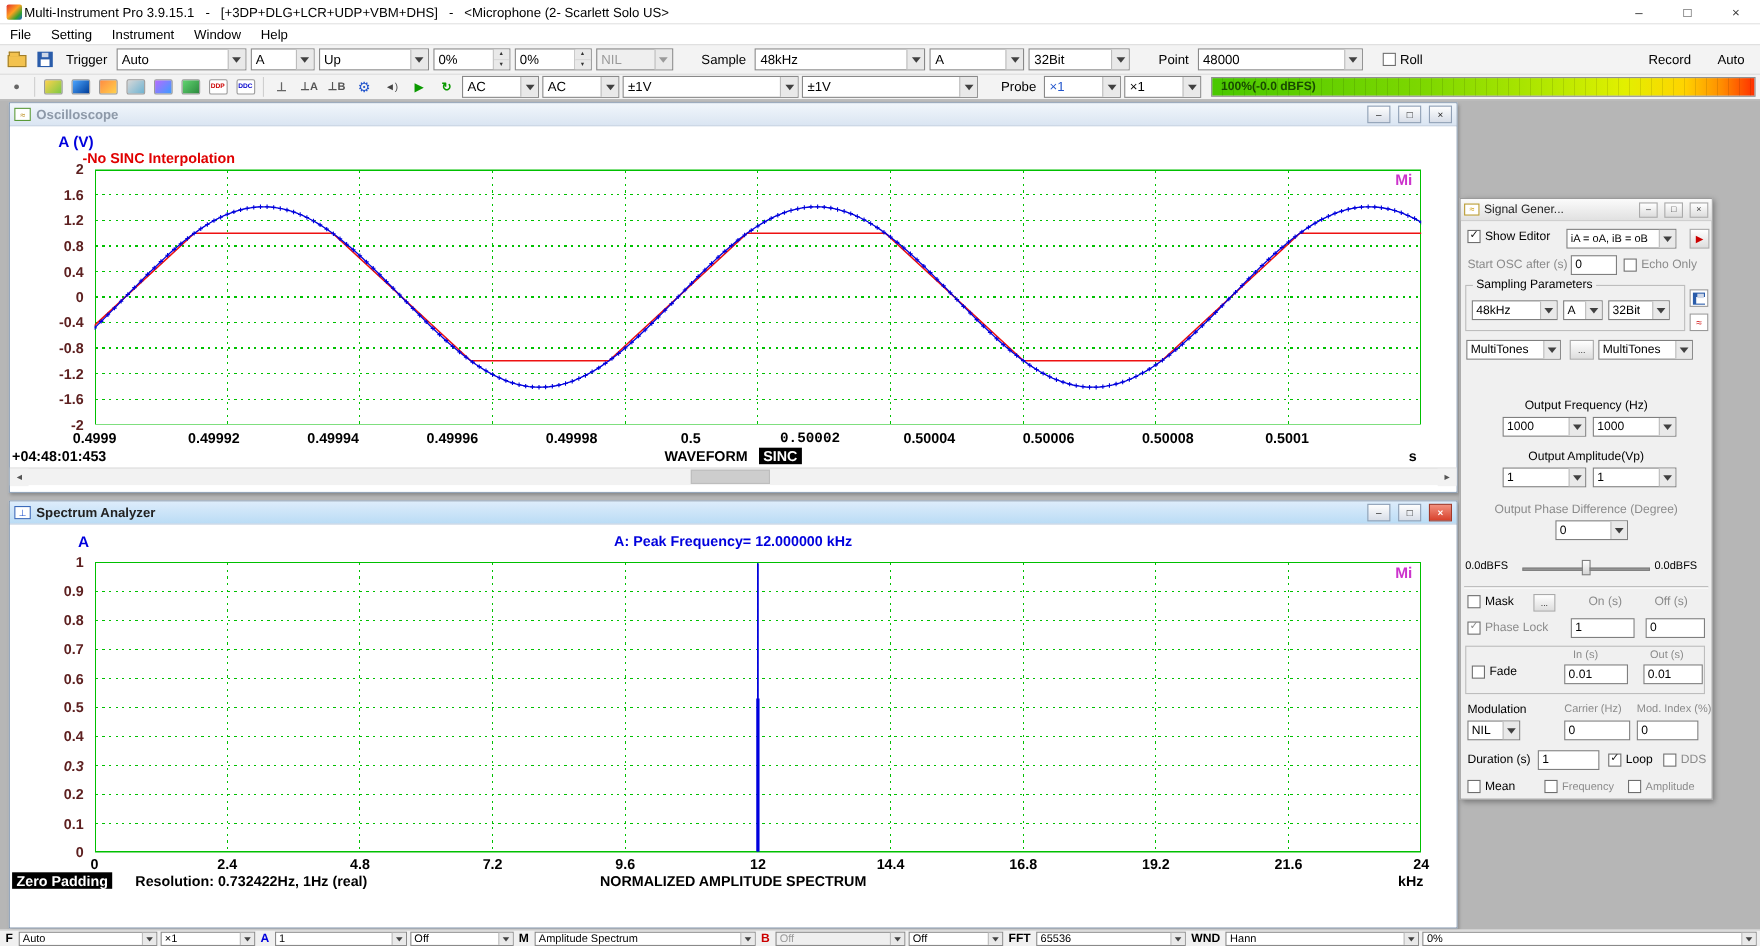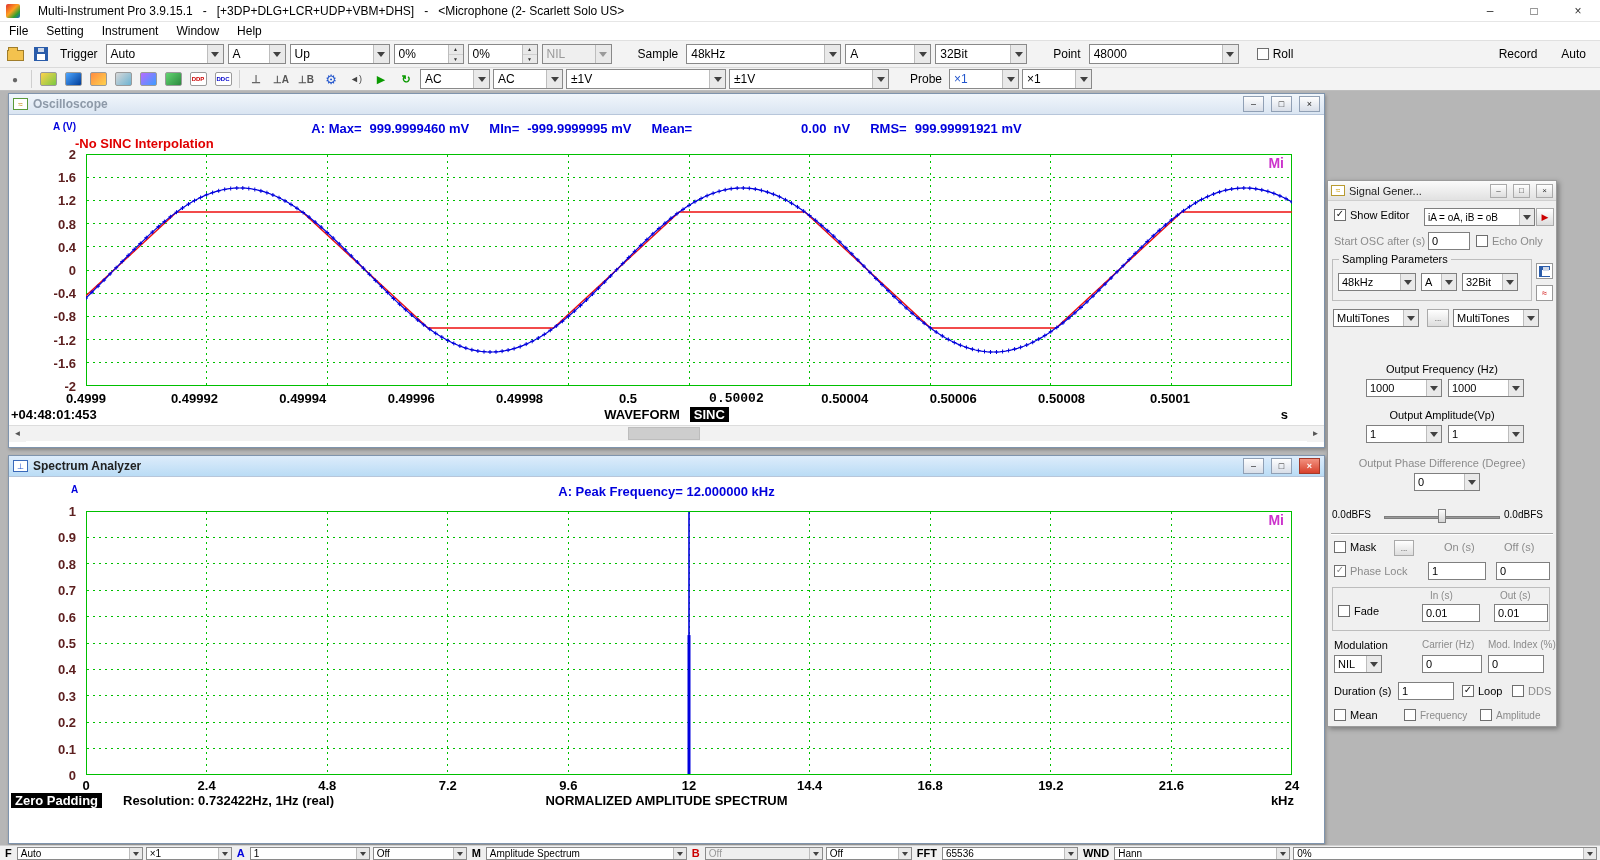--- a/index.html
+++ b/index.html
@@ -1,20 +1,20 @@
 <!DOCTYPE html>
 <html><head>
 <meta charset="utf-8">
 <style>
 *{box-sizing:border-box;margin:0;padding:0}
 html,body{width:1600px;height:860px}
 body{font-family:"Liberation Sans",sans-serif;font-size:12px;background:#b6b6b6;position:relative;overflow:hidden;color:#000}
 .bar{position:absolute;left:0;right:0}
 
-.titlebar{top:0;height:22px;background:#fff;display:flex;align-items:center;gap:18px;padding-left:6px;border-bottom:1px solid #e6e6e6}
+.titlebar{top:0;height:22px;background:#fff;display:flex;align-items:center;gap:2px;padding-left:6px;border-bottom:1px solid #e6e6e6}
 .app-icon{width:14px;height:14px;background:linear-gradient(135deg,#e03030 0%,#ffa020 45%,#30a030 75%,#2060d0 100%);border-radius:2px}
 .title-text{white-space:pre;font-size:12px}
 .wctrls{margin-left:auto;display:flex}
 .wc{width:44px;height:22px;display:flex;align-items:center;justify-content:center;font-size:12px;color:#333}
 .menubar{top:22px;height:19px;background:#fff;display:flex;align-items:center;border-bottom:1px solid #e0e0e0}
 .menu-item{padding:0 9px;height:100%;display:flex;align-items:center}
 .tb1{top:41px;height:27px;background:#f3f3f3;border-bottom:1px solid #dadada;display:flex;align-items:center;padding:0 4px;gap:4px}
 .tb2{top:68px;height:23px;background:#f3f3f3;border-bottom:1px solid #bdbdbd;display:flex;align-items:center;padding:0 4px;gap:3px}
 .lbl{padding:0 4px;white-space:nowrap}
 .sep{width:1px;height:18px;background:#cfcfcf;margin:0 2px}
@@ -50,21 +50,21 @@
 .win{position:absolute;background:#fff;border:1px solid #7f94ad;box-shadow:1px 2px 3px rgba(0,0,0,.25)}
 .wtb{height:21px;display:flex;align-items:center;gap:5px;padding:0 4px;background:linear-gradient(#f1f6fb,#dae5f2);border-bottom:1px solid #b7c6da}
 .win.active .wtb{background:linear-gradient(#ddecfb,#badcf5)}
 .wt{font-size:12px;font-weight:bold;color:#222}
 .win.inactive .wt{color:#8d99a8}
 .wspace{flex:1}
 .wbtn{width:21px;height:16px;margin-left:2px;border:1px solid #90a0b5;background:linear-gradient(#fefefe,#d8dee8);display:flex;align-items:center;justify-content:center;font-size:9px;color:#222;flex:none}
 .wbtn.red{background:linear-gradient(#f2917f,#d8412c);border-color:#a33a2a;color:#fff;font-weight:bold}
 .win-icon{width:15px;height:12px;border:1px solid #888;display:flex;align-items:center;justify-content:center;font-size:8px;flex:none;background:#fff}
 .wbody{position:relative;background:#fff}
-.chan{position:absolute;font-weight:bold;font-size:10px;color:#0000dd}
+.chan{position:absolute;font-weight:bold;font-size:14px;color:#0000dd}
 .stats{position:absolute;left:0;right:0;top:6px;display:flex;justify-content:center;align-items:baseline;font-weight:bold;color:#0000dd;font-size:13px}
 .stats .sl{margin-left:20px}
 .stats .sl:first-child{margin-left:0}
 .stats .sv{margin-left:8px;white-space:pre}
 .ann{position:absolute;font-weight:bold;font-size:13px;color:#e00000}
 .peak{position:absolute;left:0;right:0;top:7px;text-align:center;font-weight:bold;font-size:13px;color:#0000dd}
 .plot{position:absolute;background:#fff}
 .plot svg{position:absolute;left:0;top:0}
 .milogo{position:absolute;right:8px;top:1px;font-weight:bold;font-size:14px;color:#cc33cc}
 .yax{position:absolute;font-weight:bold;font-size:13px;color:#5d2020}
@@ -246,43 +246,36 @@
     </span>
   <span class="lbl" style="margin-left:14px">Probe</span>
   <span class="combo" style="width:70px">
       <span class="ct blue">×1</span>
       <span class="ca"></span>
     </span>
   <span class="combo" style="width:70px">
       <span class="ct">×1</span>
       <span class="ca"></span>
     </span>
+  <span class="meter">
+      <span class="meter-text">100%(-0.0 dBFS)</span>
+    </span>
 </div>
 
 <div class="win inactive" style="left:8px;top:93px;width:1317px;height:355px">
   <div class="wtb">
     <span class="win-icon" style="color:#b8860b;border-color:#5a9a3a">≈</span>
     <span class="wt">Oscilloscope</span>
     <span class="wspace"></span>
     <span class="wbtn">–</span>
     <span class="wbtn">□</span>
     <span class="wbtn">×</span>
   </div>
   <div class="wbody" style="height:332px">
     <span class="chan" style="left:44px;top:6px">A (V)</span>
-    <div class="stats">
-      <span class="sl">A: Max=</span>
-      <span class="sv">999.9999460 mV</span>
-      <span class="sl">MIn=</span>
-      <span class="sv">-999.9999995 mV</span>
-      <span class="sl">Mean=</span>
-      <span class="sv" style="min-width:150px;text-align:right">0.00  nV</span>
-      <span class="sl">RMS=</span>
-      <span class="sv">999.99991921 mV</span>
-    </div>
     <span class="ann" style="left:66px;top:21px">-No SINC Interpolation</span>
     <div class="yax" id="scope-yax" style="left:0;top:39px;width:72px;height:232px">
         <span style="top: 0%;">2</span>
         <span style="top: 10%;">1.6</span>
         <span style="top: 20%;">1.2</span>
         <span style="top: 30%;">0.8</span>
         <span style="top: 40%;">0.4</span>
         <span style="top: 50%;">0</span>
         <span style="top: 60%;">-0.4</span>
         <span style="top: 70%;">-0.8</span>
@@ -359,21 +352,21 @@
     <span class="chan" style="left:62px;top:7px">A</span>
     <div class="peak">A: Peak Frequency= 12.000000  kHz</div>
     <div class="yax" id="spectrum-yax" style="left:0;top:34px;width:72px;height:264px">
         <span style="top: 0%;">1</span>
         <span style="top: 10%;">0.9</span>
         <span style="top: 20%;">0.8</span>
         <span style="top: 30%;">0.7</span>
         <span style="top: 40%;">0.6</span>
         <span style="top: 50%;">0.5</span>
         <span style="top: 60%;">0.4</span>
-        <span style="top: 70%;">0.3</span>
+        <span style="top: 70%; font-style: italic;">0.3</span>
         <span style="top: 80%;">0.2</span>
         <span style="top: 90%;">0.1</span>
         <span style="top: 100%;">0</span>
       </div>
     <div class="plot" style="left:77px;top:34px;width:1206px;height:264px">
       <svg id="spectrum-svg" width="1206" height="264" viewBox="0 0 1206 264">
           <rect x="0.5" y="0.5" width="1205" height="263" fill="#ffffff" stroke="#00c000" stroke-width="1" shape-rendering="crispEdges"></rect>
           <line x1="120.6" y1="1" x2="120.6" y2="263" stroke="#00c000" stroke-width="1" stroke-dasharray="2,4" shape-rendering="crispEdges"></line>
           <line x1="1" y1="26.4" x2="1205" y2="26.4" stroke="#00c000" stroke-width="1" stroke-dasharray="2,4" shape-rendering="crispEdges"></line>
           <line x1="241.2" y1="1" x2="241.2" y2="263" stroke="#00c000" stroke-width="1" stroke-dasharray="2,4" shape-rendering="crispEdges"></line>
@@ -426,21 +419,21 @@
     <span class="sbtn">□</span>
     <span class="sbtn">×</span>
   </div>
 
   <span class="sga" style="left:6px;top:28px">
       <span class="box">
         <span>✓</span>
       </span>
       <span>Show Editor</span>
     </span>
-  <span class="scombo" style="left:96px;top:27px;width:111px;font-size:10px">
+  <span class="scombo" style="left:96px;top:27px;width:100px;font-size:10px">
       <span class="ct">iA = oA, iB = oB</span>
       <span class="ca"></span>
     </span>
   <span class="sbtn" style="position:absolute;left:206px;top:27px;width:18px;height:18px;color:#cc0000;font-size:9px">▶</span>
 
   <span class="sga g" style="left:6px;top:54px">Start OSC after (s)</span>
   <span class="input" style="left:100px;top:51px;width:42px">0</span>
   <span class="sga g" style="left:148px;top:54px">
       <span class="box"></span>
       <span>Echo Only</span>

